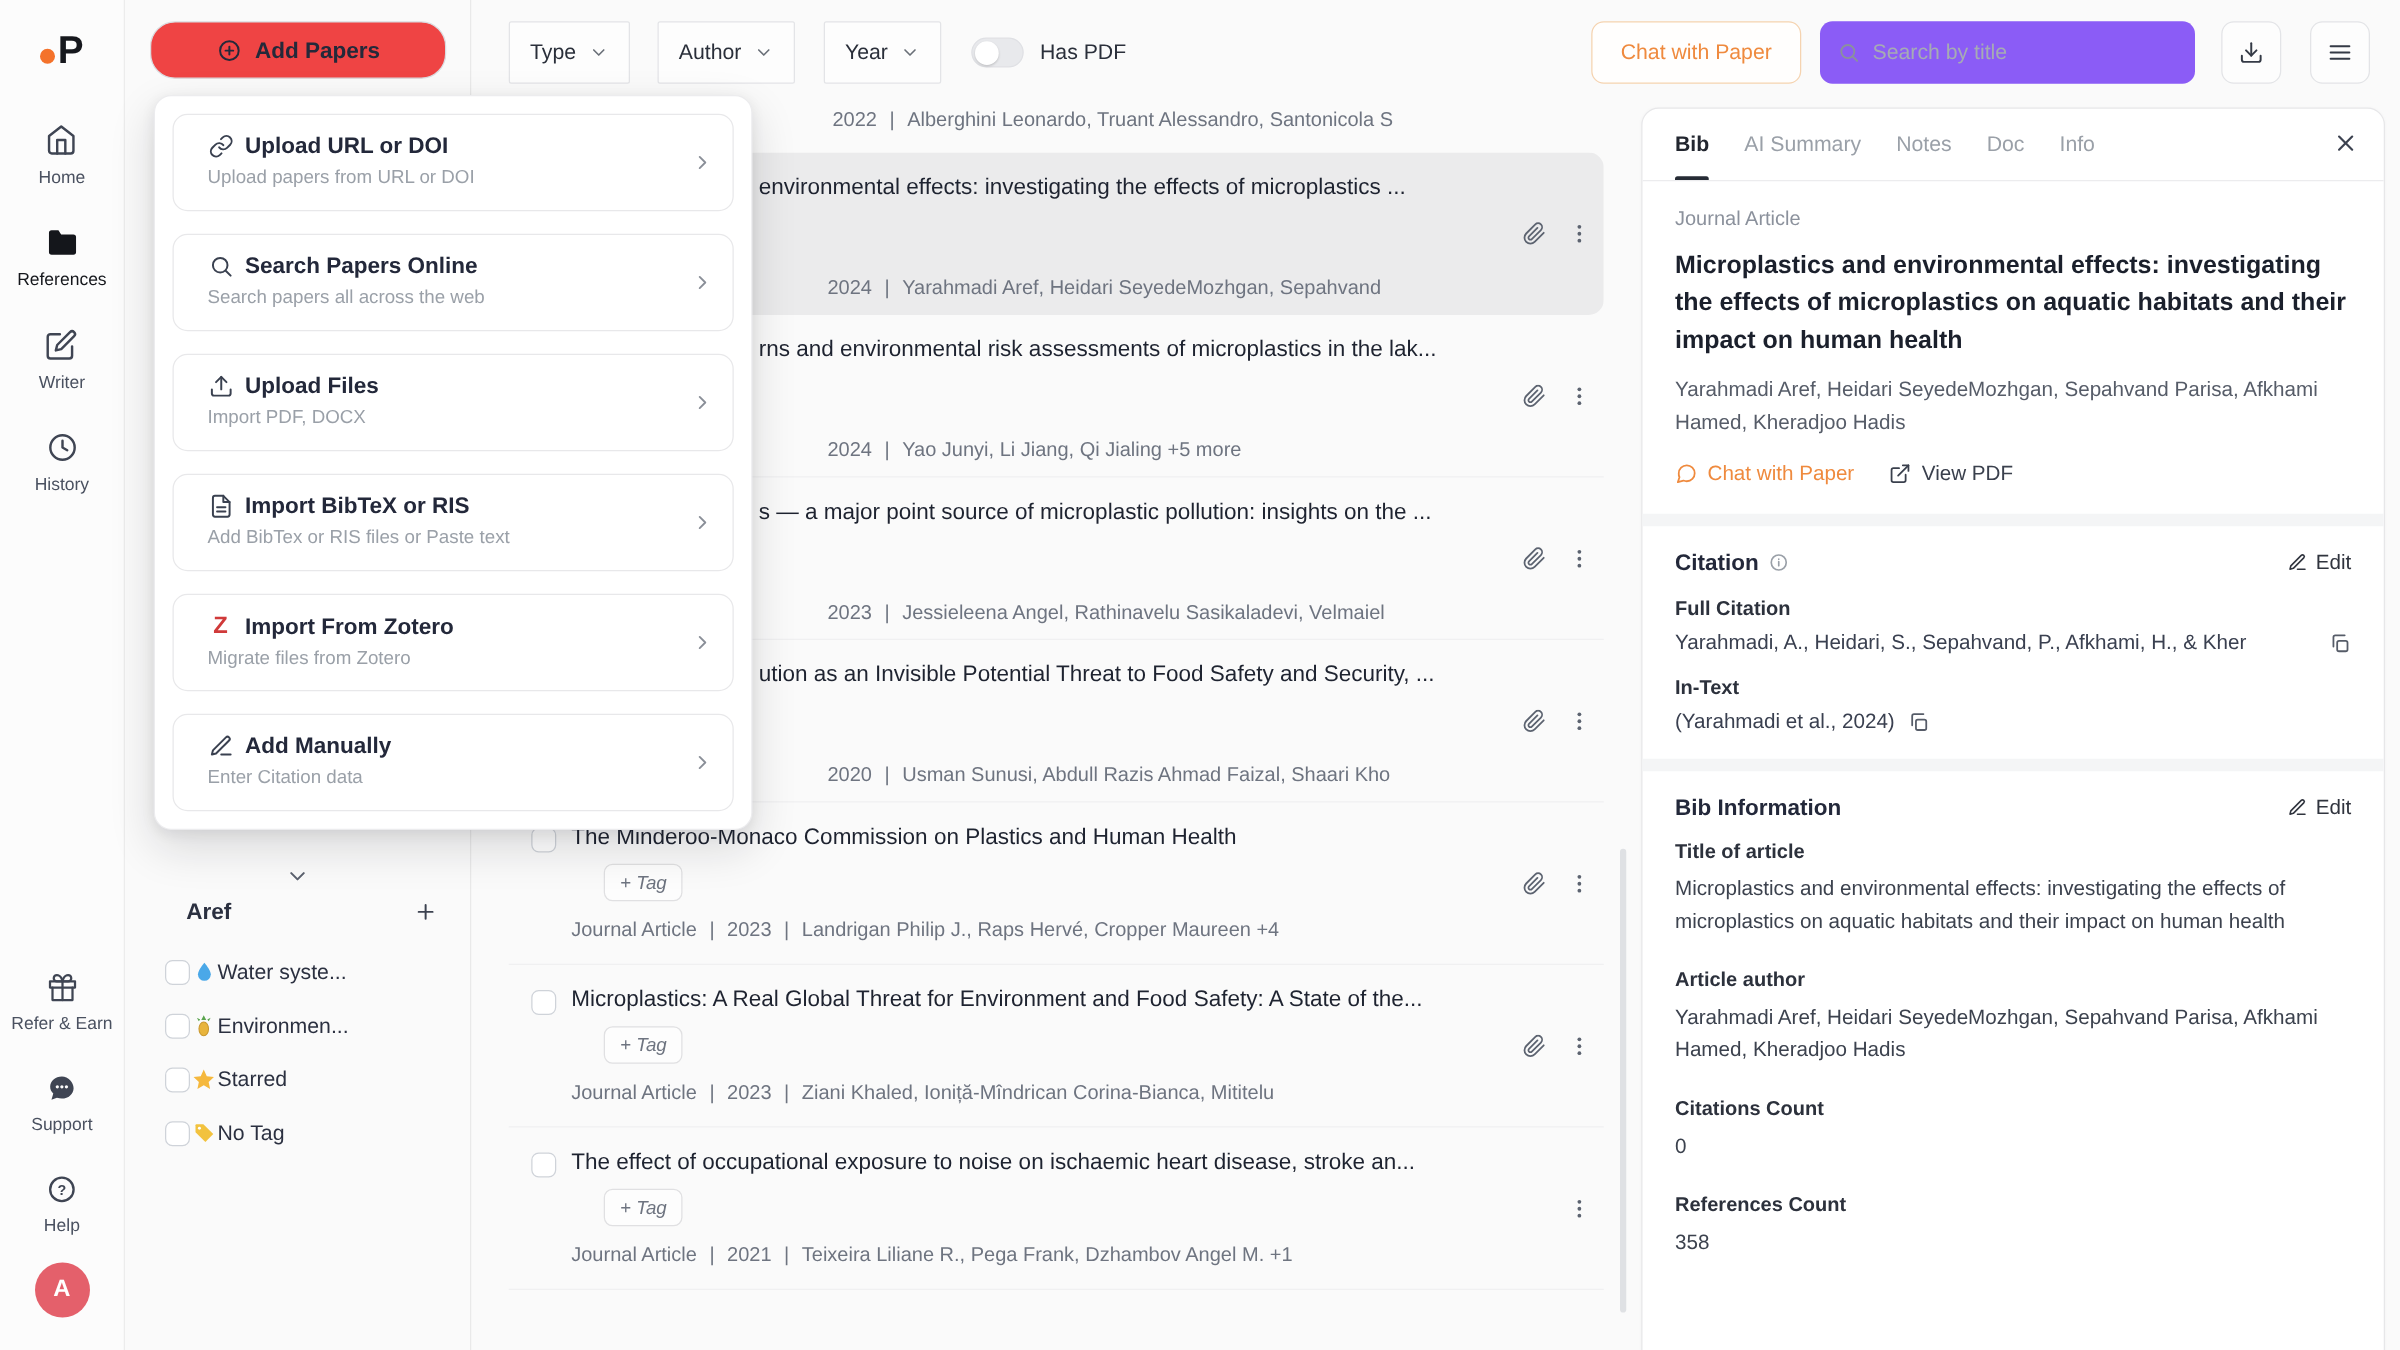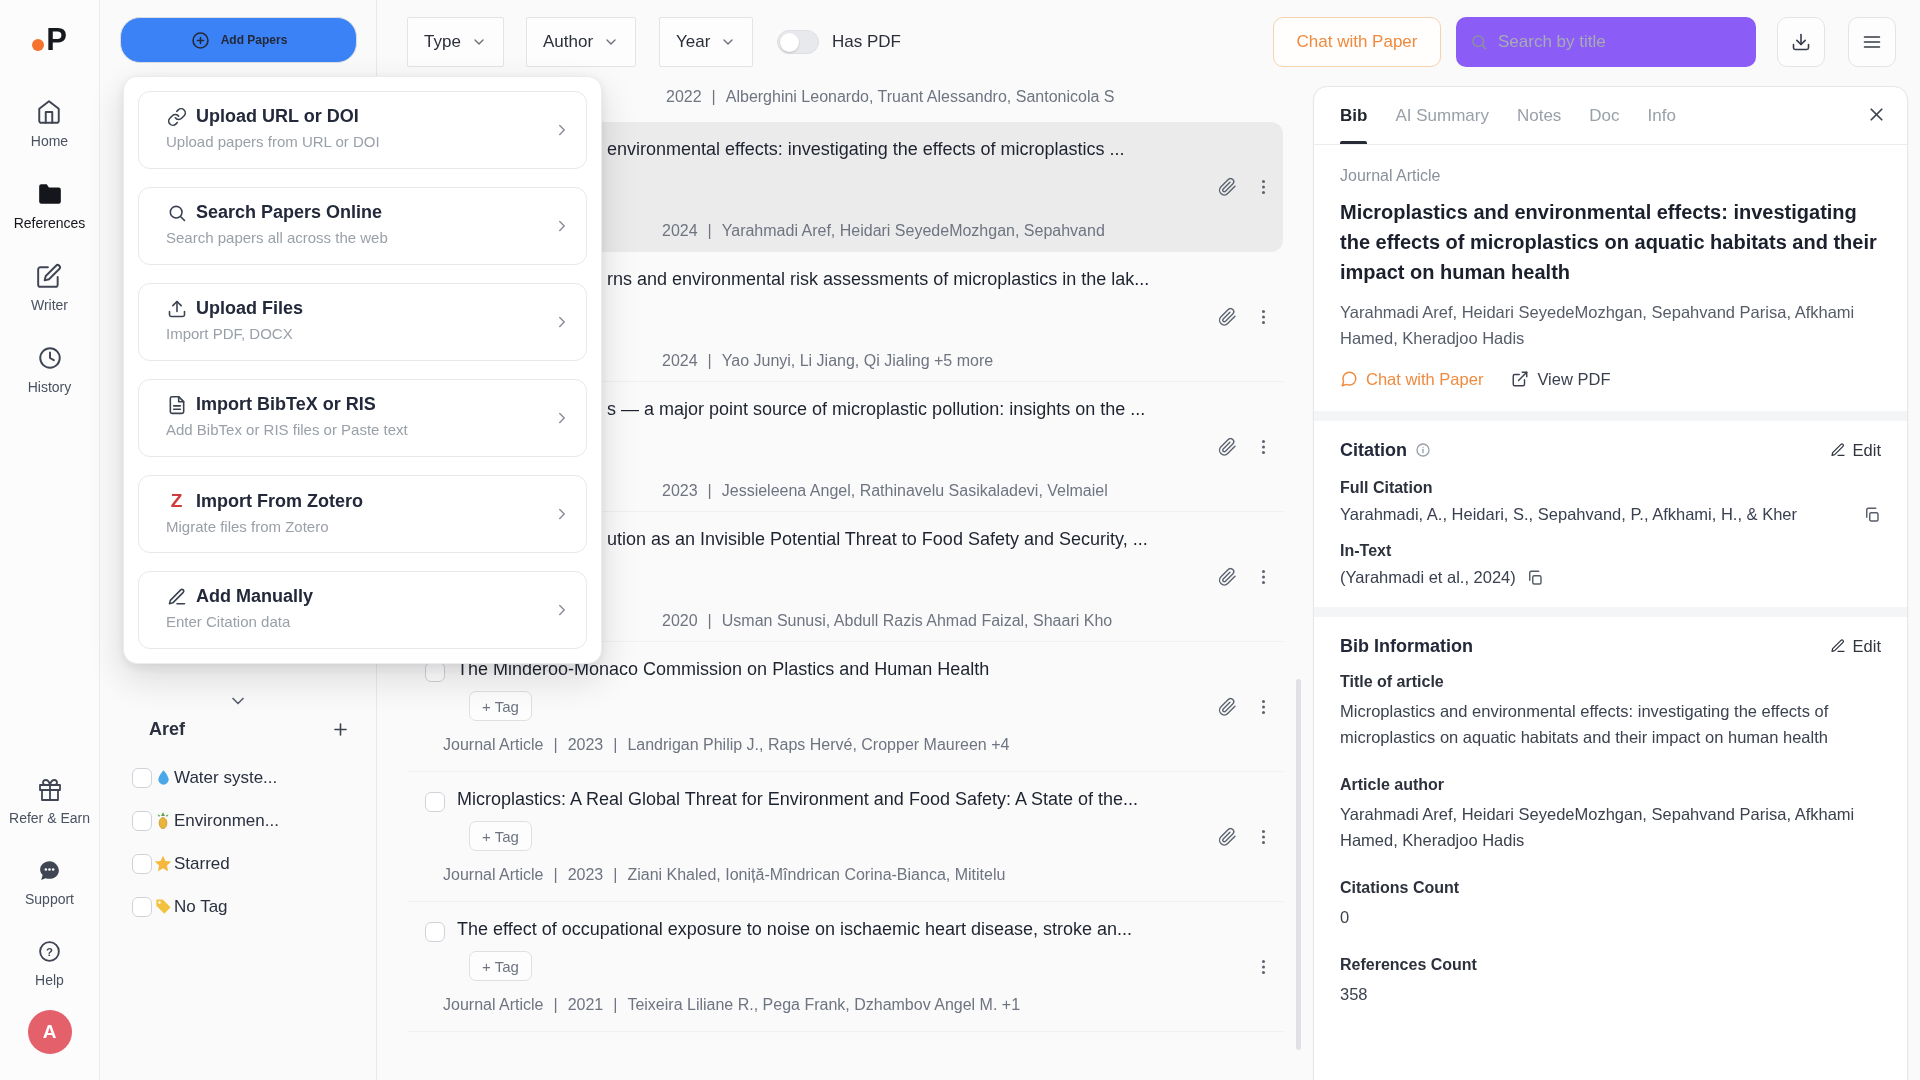--- a/index.html
+++ b/index.html
@@ -25,23 +25,23 @@
   .rail-item.active .rlbl { color:#14161b; }
   .rail-spacer { flex:1; }
   .avatar { width:44px; height:44px; border-radius:50%; background:#e4606b; color:#fff;
     font-weight:700; font-size:19px; display:flex; align-items:center; justify-content:center;
     margin-top:22px; cursor:pointer; }
 
   
   .leftpanel { position:absolute; left:100px; top:0; width:277px; height:1080px;
     background:#fafafa; border-right:1px solid #e9e9e9; }
   .add-btn { position:absolute; left:20px; top:17px; width:237px; height:46px;
-    border:1px solid #dadce0; border-radius:20px; background:#3b82f6;
+    border:1px solid #dadce0; border-radius:20px; background:#ef4444;
     display:flex; align-items:center; justify-content:center; gap:10px;
-    font-size:12px; font-weight:600; color:#24293a; cursor:pointer; }
+    font-size:18px; font-weight:600; color:#24293a; cursor:pointer; }
   .collapse-btn { position:absolute; top:688px; left:50%; transform:translateX(-50%);
     width:60px; height:26px; display:flex; align-items:center; justify-content:center;
     color:#5b616e; cursor:pointer; border-radius:6px; }
   .tags-block { position:absolute; top:714px; left:0; right:0; }
   .tags-head { display:flex; align-items:center; justify-content:space-between;
     padding:0 26px 0 49px; height:30px; margin-bottom:12px; }
   .tags-title { font-size:18px; font-weight:600; color:#2b3040; }
   .tags-add { color:#3c4250; cursor:pointer; }
   .tag-row { display:flex; align-items:center; height:43px; padding-left:32px; cursor:pointer; }
   .cb { width:20px; height:20px; border:1.5px solid #cfd3d9; border-radius:6px; background:#fff; flex:0 0 auto; cursor:pointer; }
@@ -79,24 +79,24 @@
   
   .list { position:absolute; left:407px; top:78px; width:876px; }
   .peek { position:relative; height:44px; }
   .peek-meta { position:absolute; left:259px; top:10px; }
   .row { position:relative; height:130px; border-bottom:1px solid #f0f0f1; cursor:pointer; }
   .row.selected { background:#ebebec; border-radius:12px; border-bottom-color:transparent; }
   .r-check { position:absolute; left:18px; top:20px; }
   .r-title { position:absolute; left:50px; top:17px; font-size:18px; font-weight:500;
     color:#1e2330; white-space:nowrap; overflow:hidden; max-width:740px; }
   .row.covered .r-title { left:200px; max-width:590px; }
-  .r-chip { position:absolute; left:62px; top:49px; display:inline-flex; align-items:center;
+  .r-chip { position:absolute; left:76px; top:49px; display:inline-flex; align-items:center;
     height:30px; padding:0 12px; border:1px solid #e0e0e2; border-radius:7px;
-    font-size:15px; color:#6e7480; background:#fdfdfd; cursor:pointer; }
-  .r-meta { position:absolute; left:36px; top:94px; white-space:nowrap; overflow:hidden; max-width:760px; }
+    font-size:15px; color:#6e7480; background:#fdfdfd; cursor:pointer;font-style:italic; }
+  .r-meta { position:absolute; left:50px; top:94px; white-space:nowrap; overflow:hidden; max-width:760px; }
   .row.covered .r-meta { left:255px; top:100px; max-width:560px; }
   .meta, .meta span { font-size:16px; color:#6e7480; }
   .pipe { color:#c9cdd3; margin:0 10px; }
   .pipe::before { content:"|"; }
   .r-clip { position:absolute; right:46px; top:50%; transform:translateY(-50%); color:#5c6370; cursor:pointer; }
   .r-kebab { position:absolute; right:10px; top:50%; transform:translateY(-50%); color:#5c6370; cursor:pointer; }
   .scroll-thumb { position:absolute; left:1296px; top:679px; width:5px; height:371px;
     background:#dfe1e4; border-radius:3px; cursor:pointer; }
 
   

